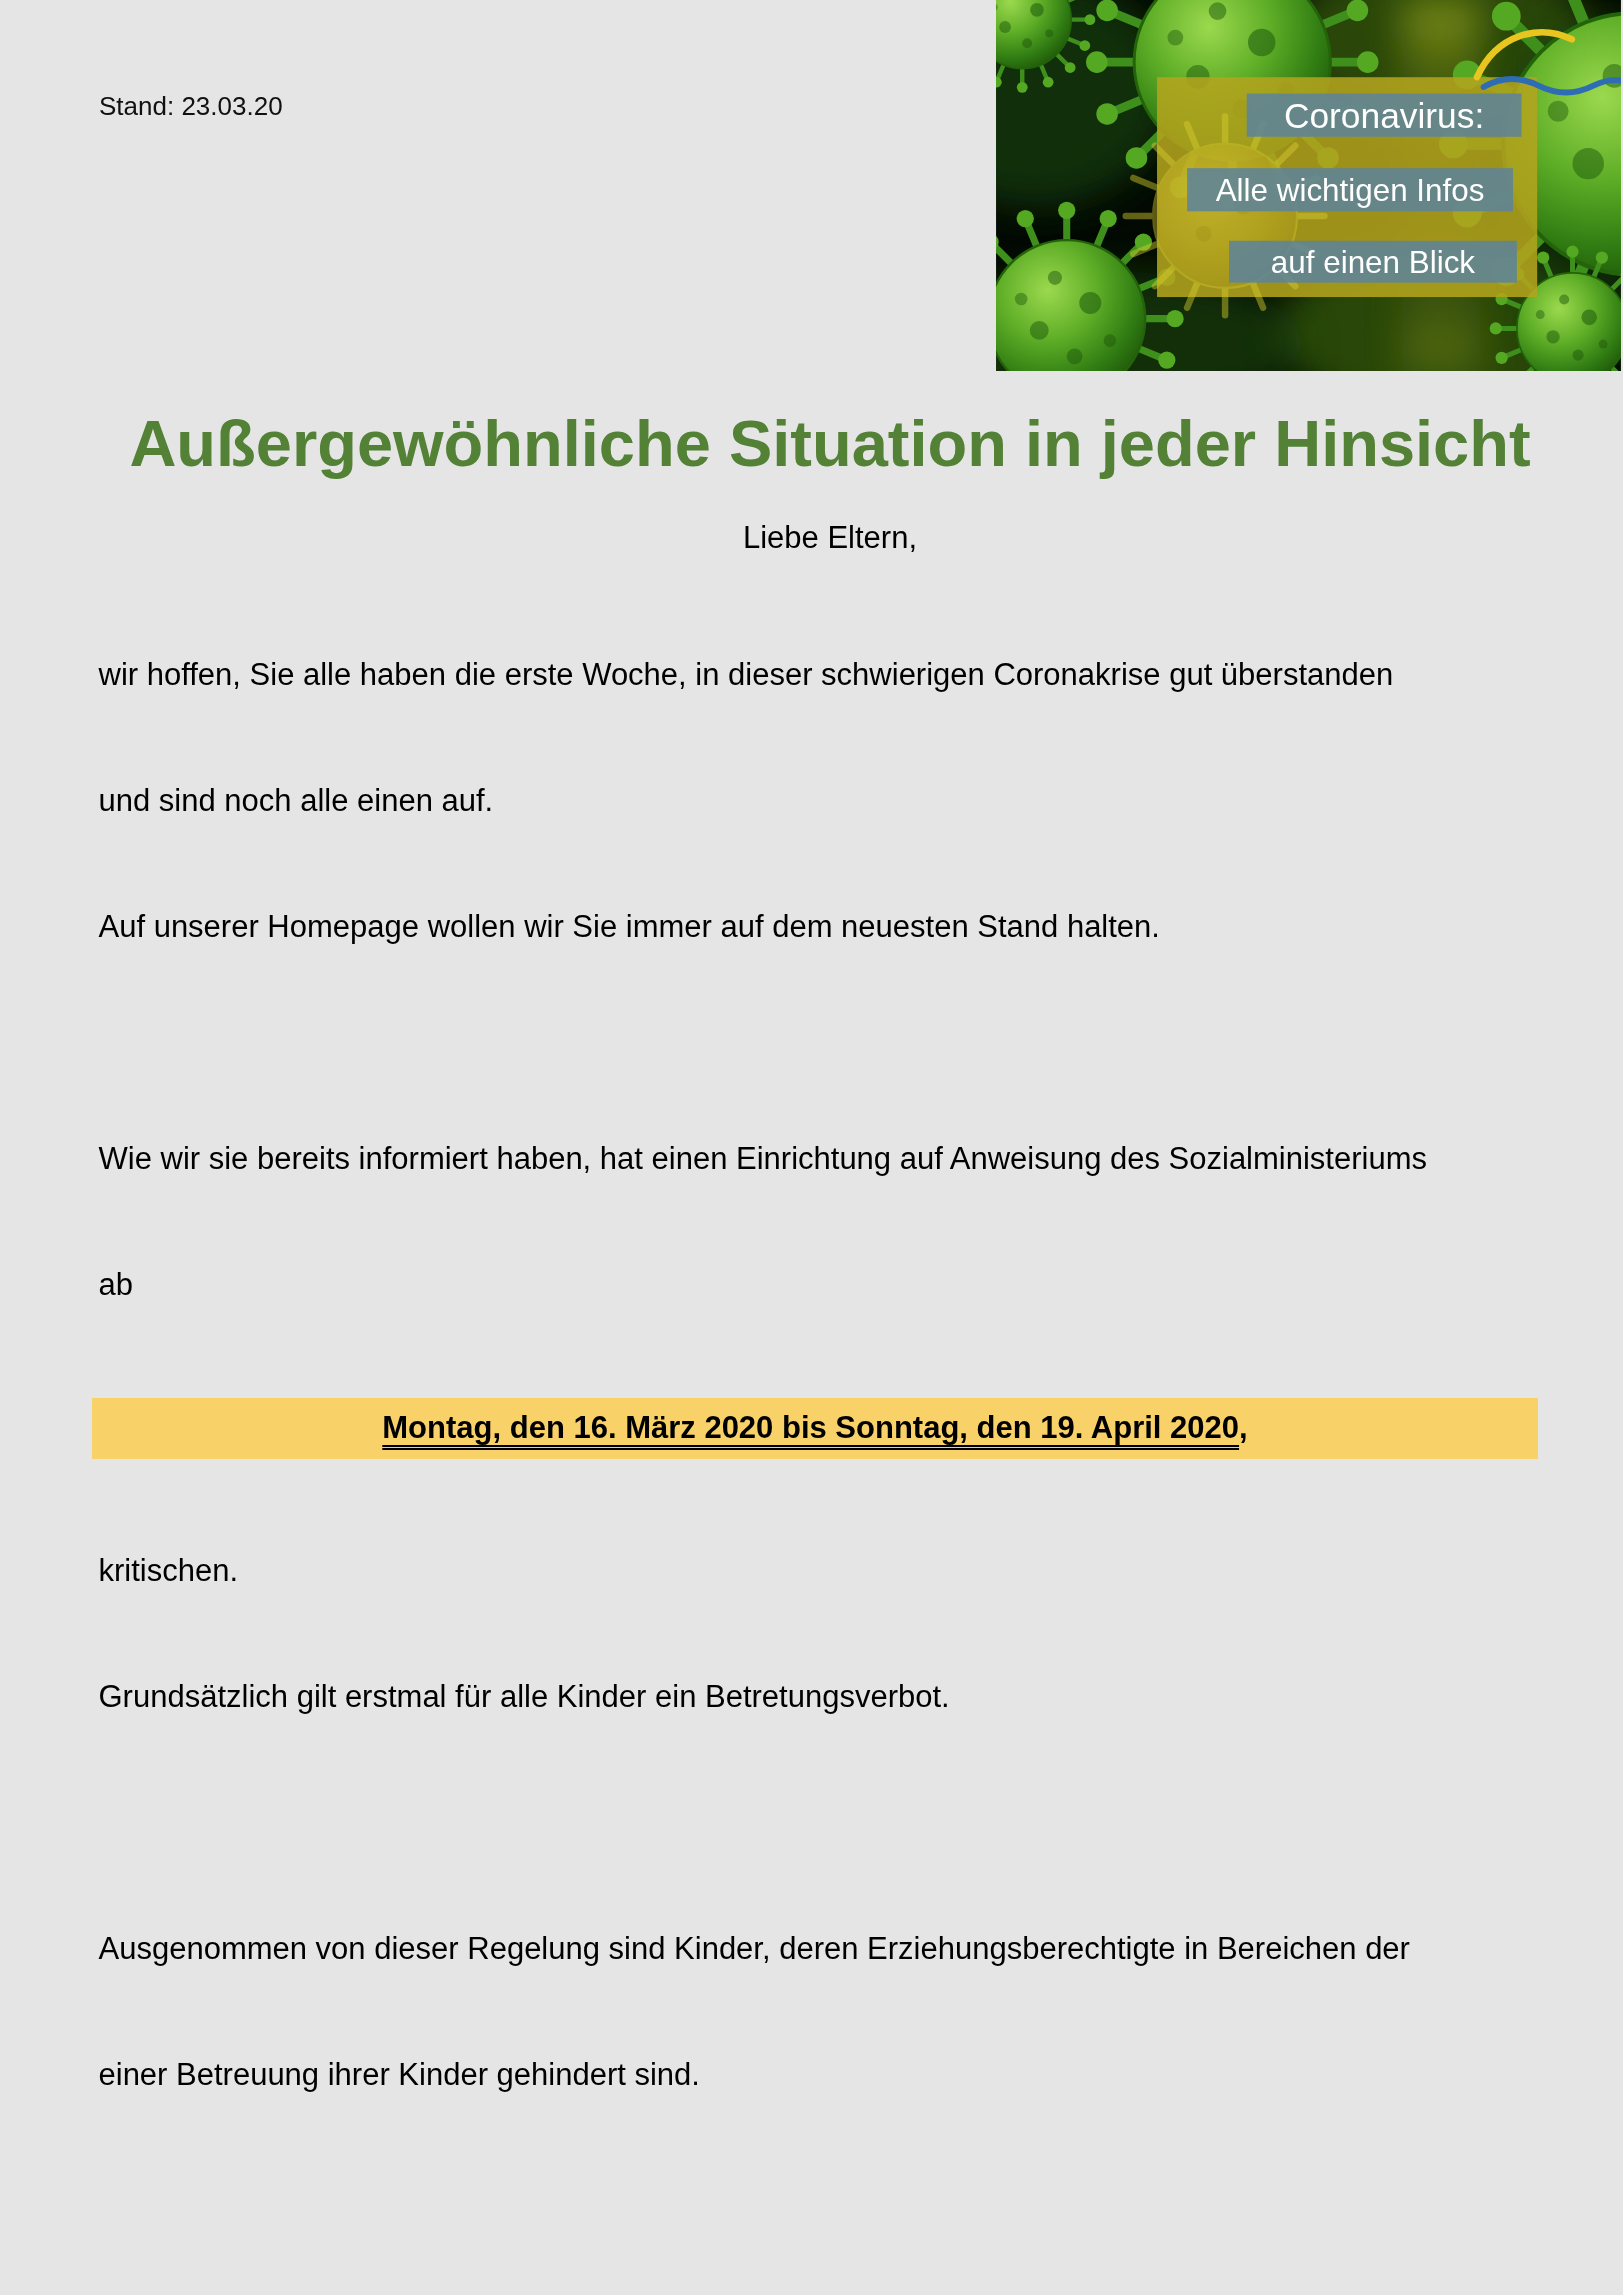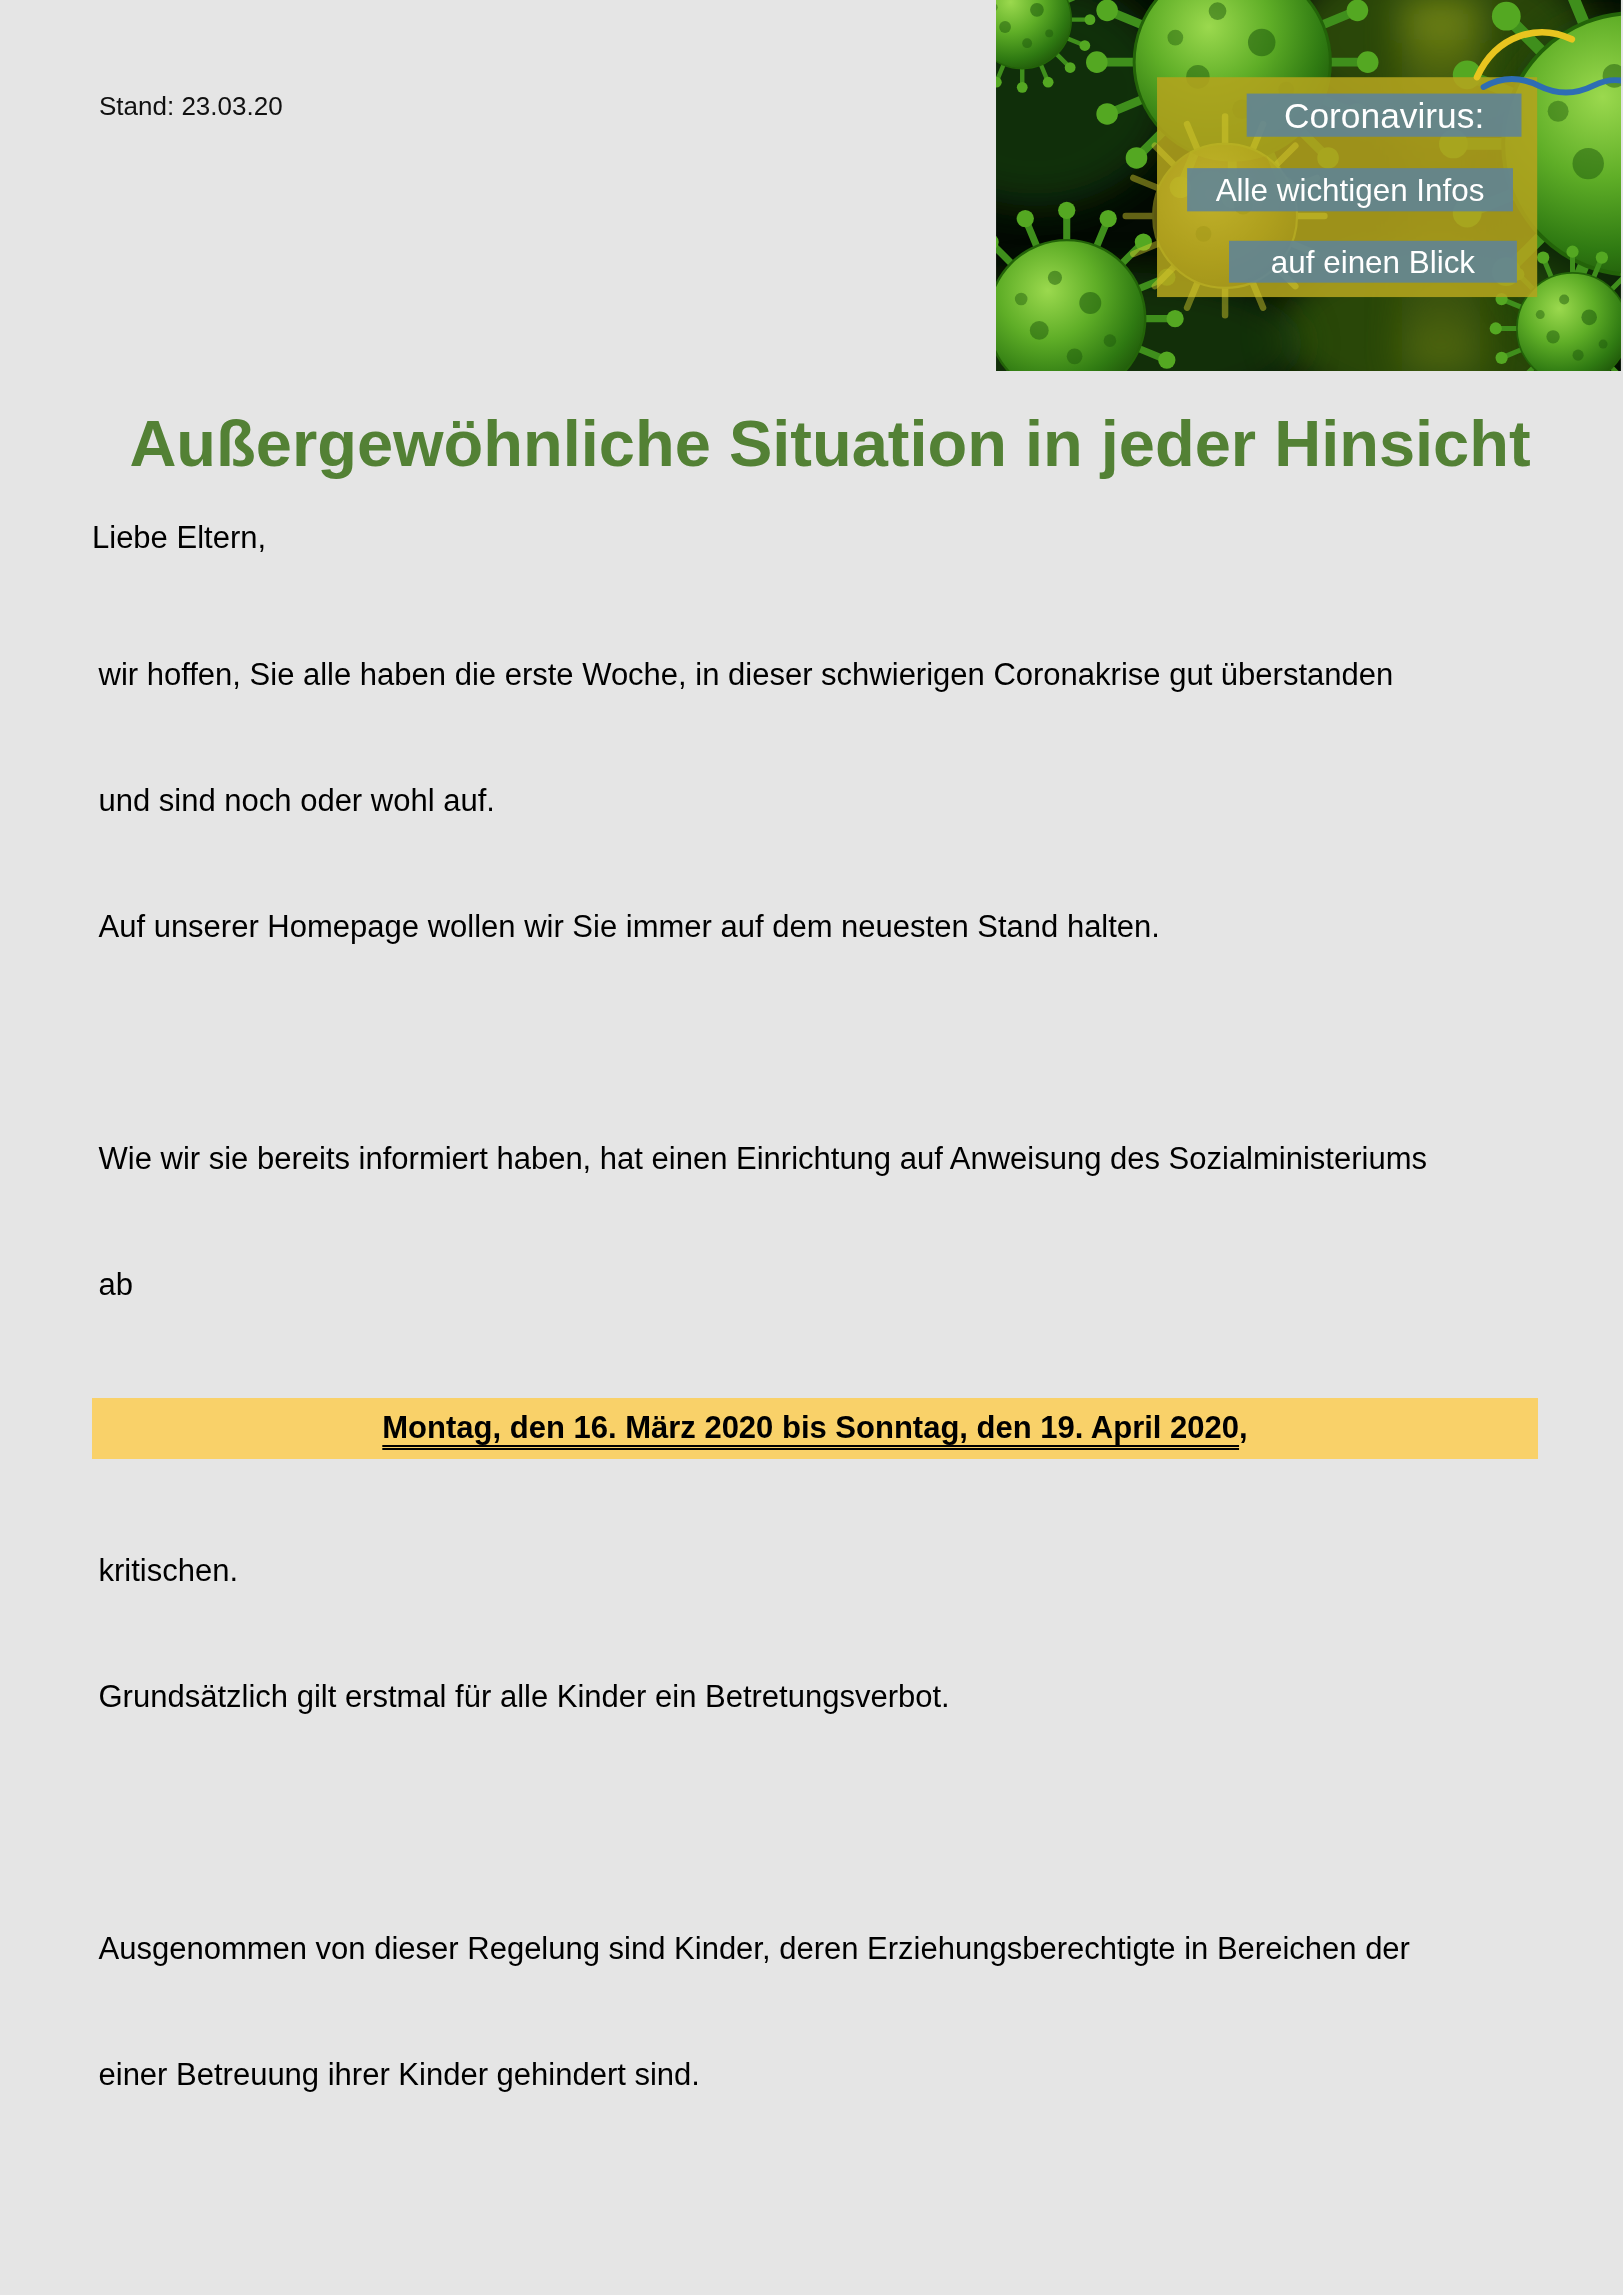--- a/index.html
+++ b/index.html
@@ -22,21 +22,21 @@
   .hero svg { display:block; }
   .content {
     position:absolute; top:393px; left:92px; width:1476px;
     font-size:31px; line-height:42px;
   }
   .doc-title {
     margin-top:18.3px;
     font-size:65px; line-height:65px; font-weight:bold;
     color:#538135; text-align:center;
   }
-  .salutation { margin-top:41px; }
+  .salutation { margin-top:41px; text-align:center; }
   .para { padding:0 6.5px; white-space:pre-wrap; }
   .p1 { margin-top:10.5px; }
   .p2 { margin-top:22px; }
   .p3 { margin-top:6.5px; }
   .p4 { margin-top:42px; }
   .highlight-bar {
     margin-top:7.9px; margin-right:30px;
     background:#F9D169;
     padding:9.8px 0;
     text-align:center;
@@ -149,21 +149,21 @@
   </div>
 
   <div class="content">
 
     <div class="doc-title">Außergewöhnliche Situation in jeder Hinsicht</div>
 
     <div class="salutation">Liebe Eltern,</div>
 
     <div class="para p1">
       <div>wir hoffen, Sie alle haben die erste Woche, in dieser schwierigen Coronakrise gut überstanden</div>
-      <div>und sind noch oder wohl auf.</div>
+      <div>und sind noch alle einen auf.</div>
       <div>Auf unserer Homepage wollen wir Sie immer auf dem neuesten Stand halten.</div>
     </div>
 
     <div class="para p2">
       <div>Wie wir sie bereits informiert haben, hat einen Einrichtung auf Anweisung des Sozialministeriums</div>
       <div>ab</div>
     </div>
 
     <div class="highlight-bar">
       <span class="hl-text">Montag, den 16. März 2020 bis Sonntag, den 19. April 2020</span><span>,</span>

